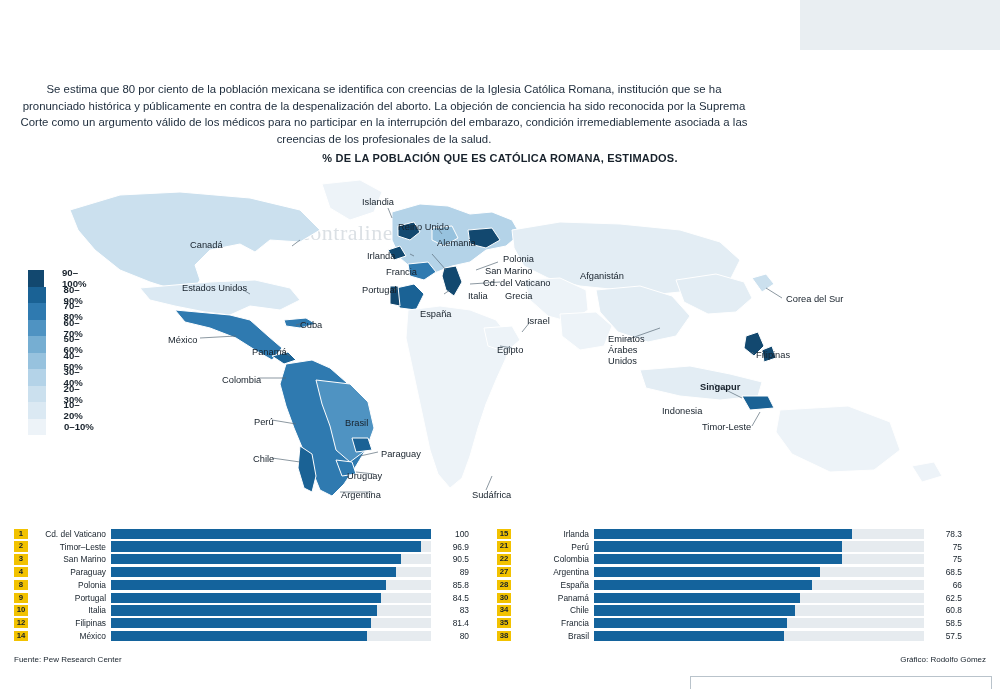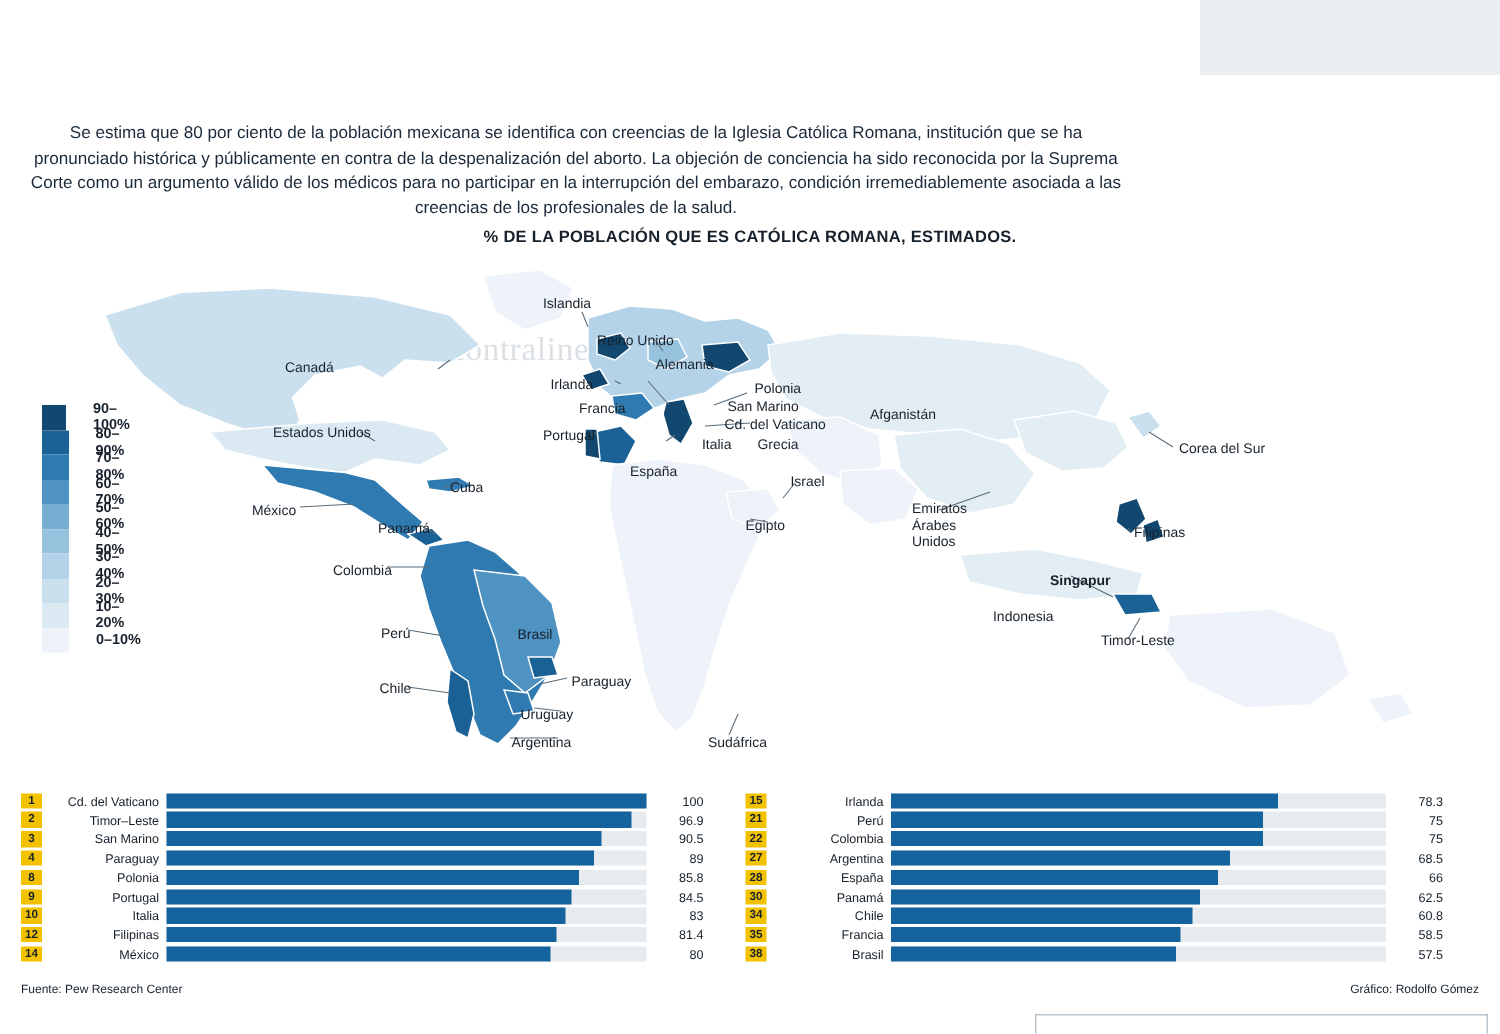--- a/index.html
+++ b/index.html
@@ -265,21 +265,21 @@
         <div class="mlabel" style="left: 497px; top: 175px;">Egipto</div>
         <div class="mlabel" style="left: 472px; top: 320px;">Sudáfrica</div>
         <div class="mlabel" style="left: 580px; top: 101px;">Afganistán</div>
         <div class="mlabel" style="left: 608px; top: 164px;">Emiratos</div>
         <div class="mlabel" style="left: 608px; top: 175px;">Árabes</div>
         <div class="mlabel" style="left: 608px; top: 186px;">Unidos</div>
         <div class="mlabel" style="left: 786px; top: 124px;">Corea del Sur</div>
         <div class="mlabel" style="left: 756px; top: 180px;">Filipinas</div>
         <div class="mlabel" style="left: 700px; top: 212px; font-weight: bold;">Singapur</div>
         <div class="mlabel" style="left: 662px; top: 236px;">Indonesia</div>
-        <div class="mlabel" style="left: 734px; top: 252px;">Timor-Leste</div>
+        <div class="mlabel" style="left: 702px; top: 252px;">Timor-Leste</div>
       </div>
   </div>
 
 
   <div class="tables">
     <div class="tbl left" id="tbl-left">
         <div class="brow">
           <span class="rank">1</span>
           <span class="cname">Cd. del Vaticano</span>
           <span class="track">

